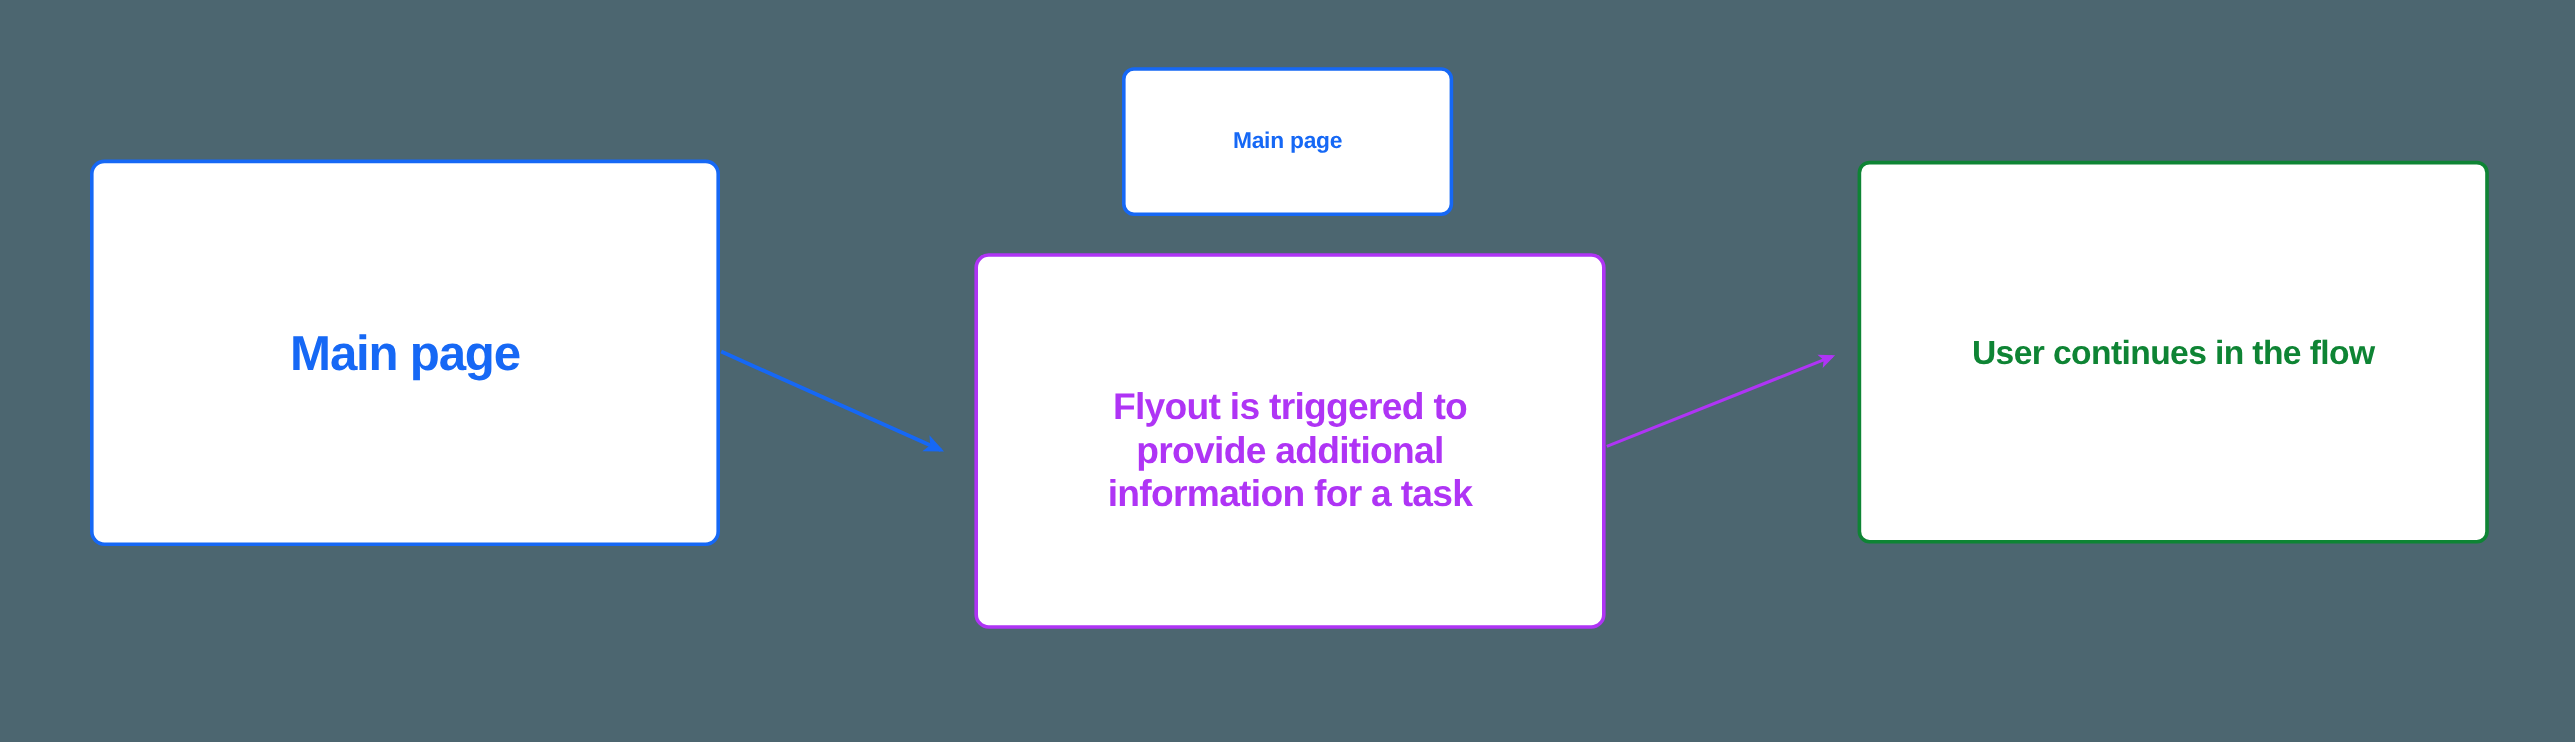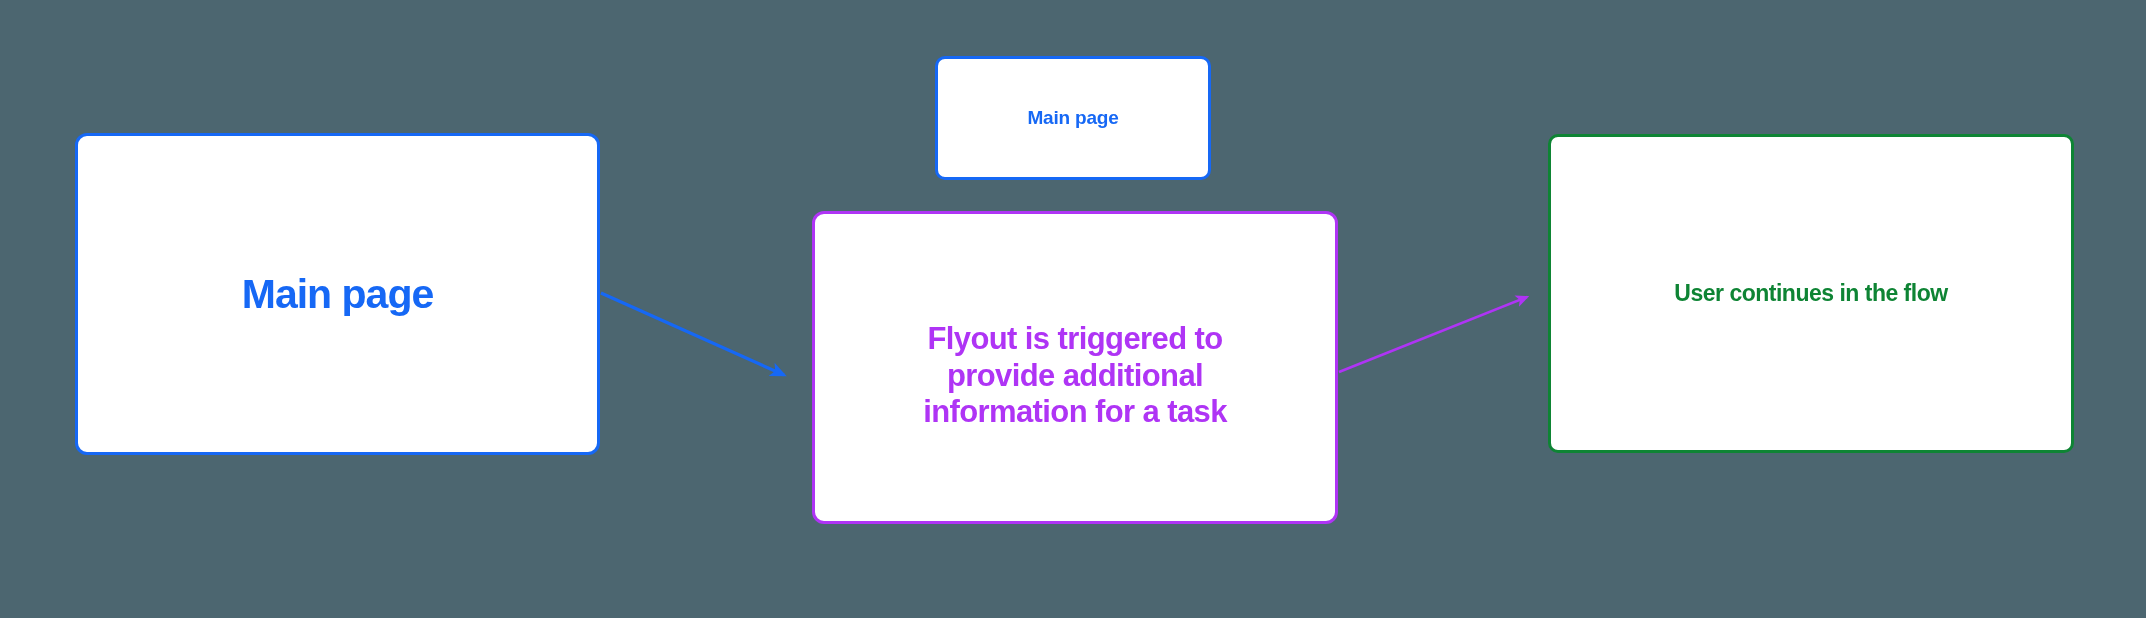--- a/index.html
+++ b/index.html
@@ -92,21 +92,21 @@
     left: 1548px;
     top: 134px;
     width: 526px;
     height: 319px;
     border-width: 3px;
     border-color: #0e8434;
     border-radius: 10px;
   }
   #node-user-continues .node-label {
     color: #0e8434;
-    font-size: 23px;
+    font-size: 28px;
     letter-spacing: -0.5px;
   }
 
   
   #edges {
     position: absolute;
     left: 0;
     top: 0;
     width: 2146px;
     height: 618px;

